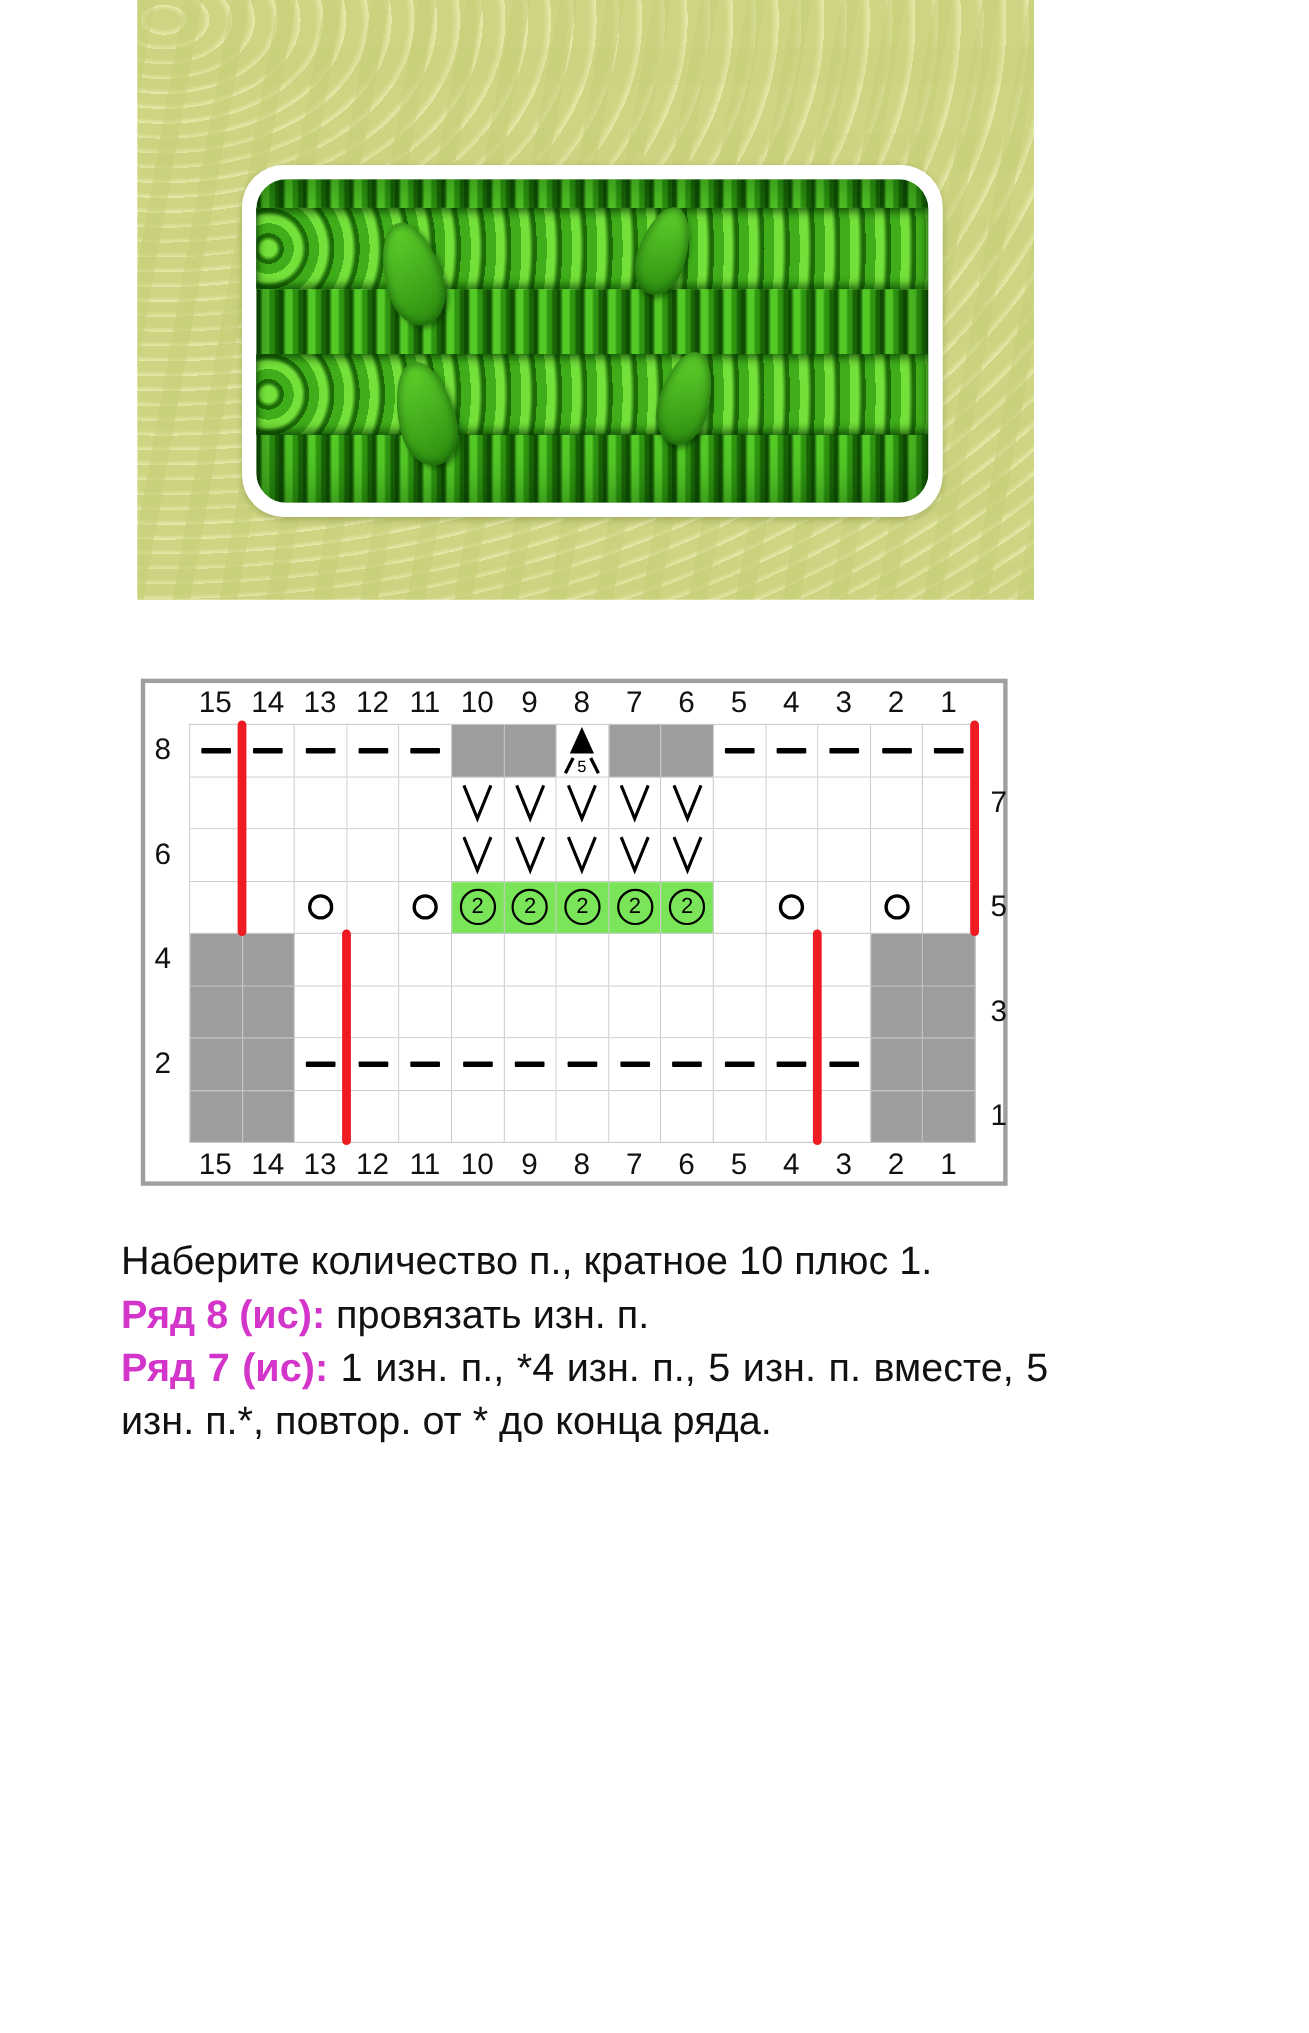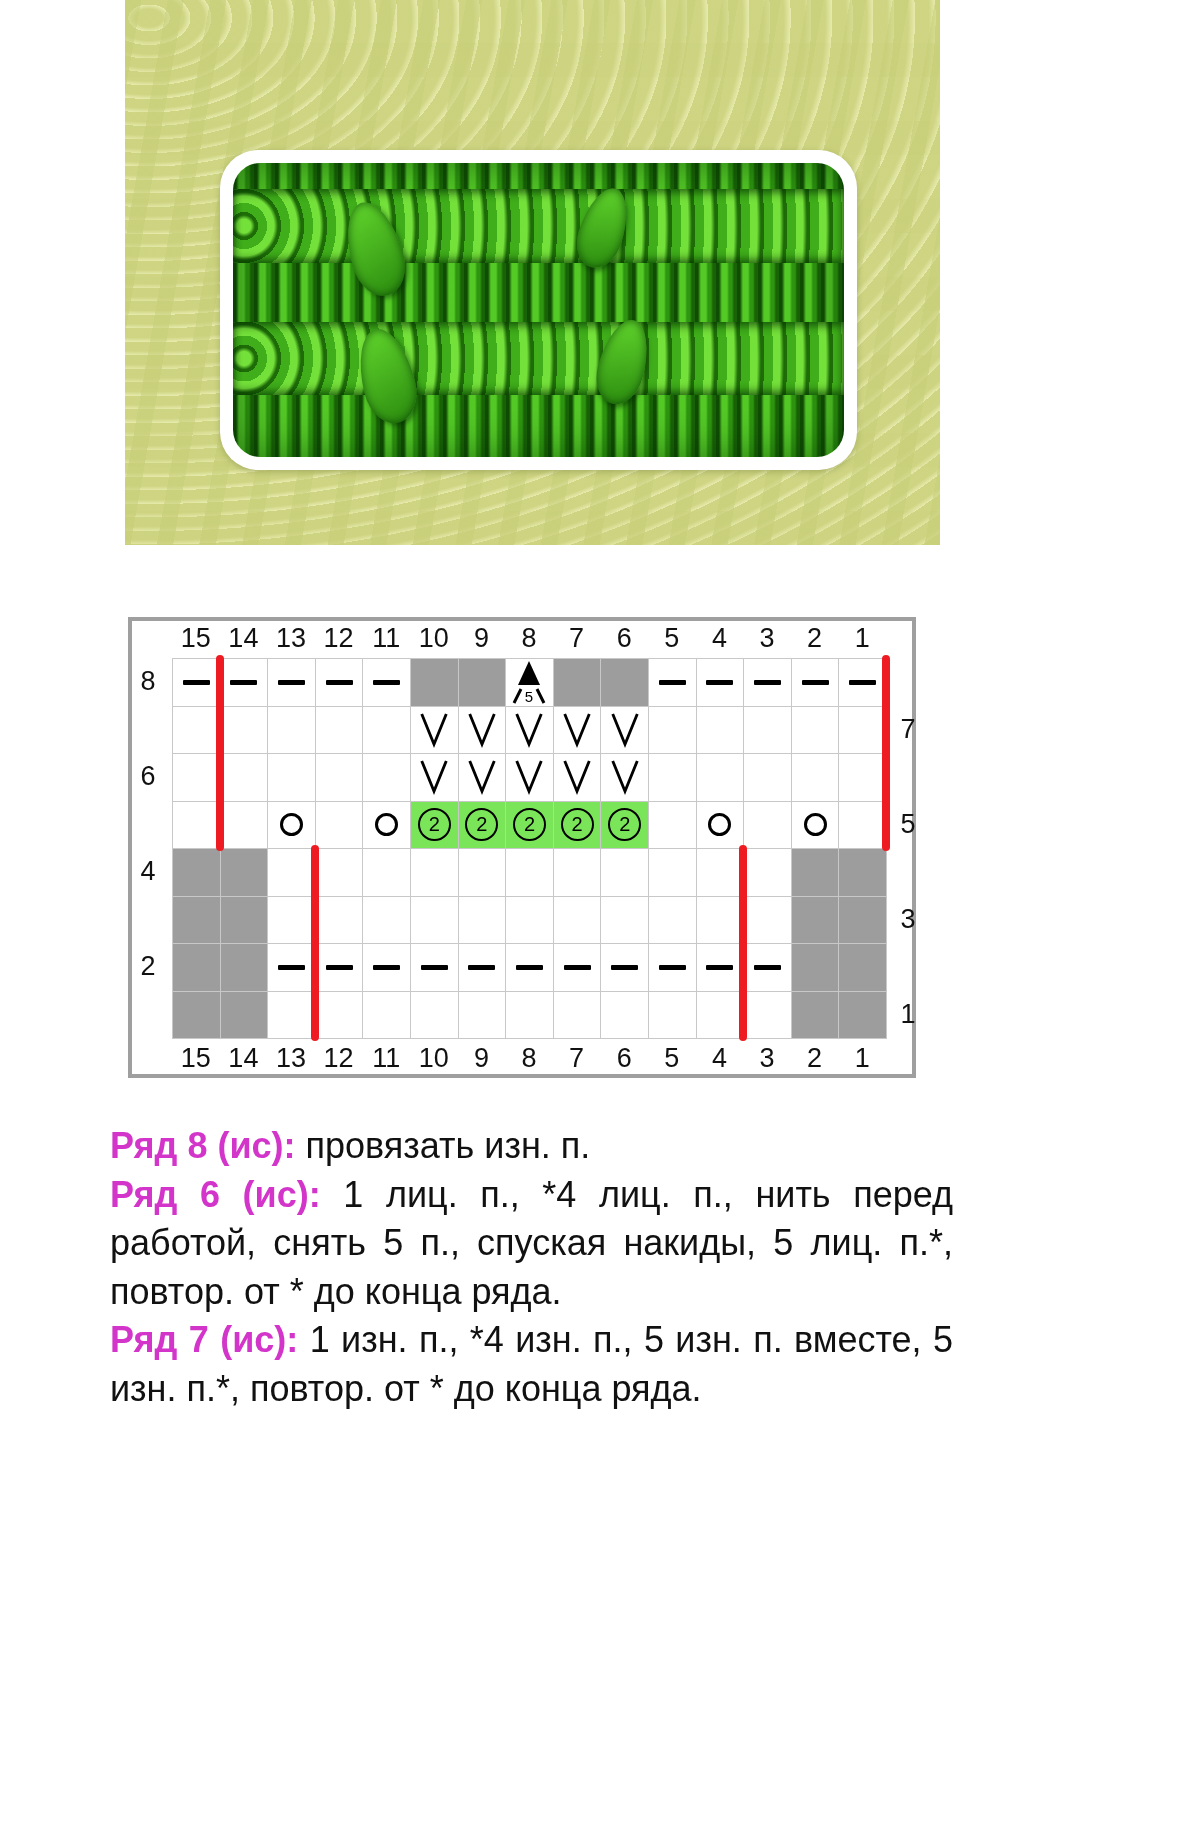--- a/index.html
+++ b/index.html
@@ -354,22 +354,22 @@
         <div class="cell" style="left: 428.4px; top: 332.5px; width: 47.6px; height: 47.5px;"></div>
         <div class="cell" style="left: 476px; top: 332.5px; width: 47.6px; height: 47.5px;"></div>
         <div class="cell" style="left: 523.6px; top: 332.5px; width: 47.6px; height: 47.5px;"></div>
         <div class="cell" style="left: 571.2px; top: 332.5px; width: 47.6px; height: 47.5px;"></div>
         <div class="cell gray" style="left: 618.8px; top: 332.5px; width: 47.6px; height: 47.5px;"></div>
         <div class="cell gray" style="left: 666.4px; top: 332.5px; width: 47.6px; height: 47.5px;"></div>
       </div>
     </div>
 
   <div class="instructions">
+      <p class="instr">Наберите количество п., кратное 10 плюс 1.</p>
       <p class="instr"><b class="lbl">Ряд 8 (ис): </b>провязать изн. п.</p>
-      <p class="instr"><b class="lbl">Ряд 6 (ис): </b>1 лиц. п., *4 лиц. п., нить перед работой, снять 5 п., спуская накиды, 5 лиц. п.*, повтор. от * до конца ряда.</p>
       <p class="instr"><b class="lbl">Ряд 7 (ис): </b>1 изн. п., *4 изн. п., 5 изн. п. вместе, 5 изн. п.*, повтор. от * до конца ряда.</p>
     </div>
 
   <div class="sb-title">Узор 6</div>
 
 <div class="red-line" style="left: 215.6px; top: 655px; height: 196px;"></div>
     <div class="red-line" style="left: 310.8px; top: 845px; height: 196px;"></div>
     <div class="red-line" style="left: 739.2px; top: 845px; height: 196px;"></div>
     <div class="red-line" style="left: 882px; top: 655px; height: 196px;"></div>
   </div>

